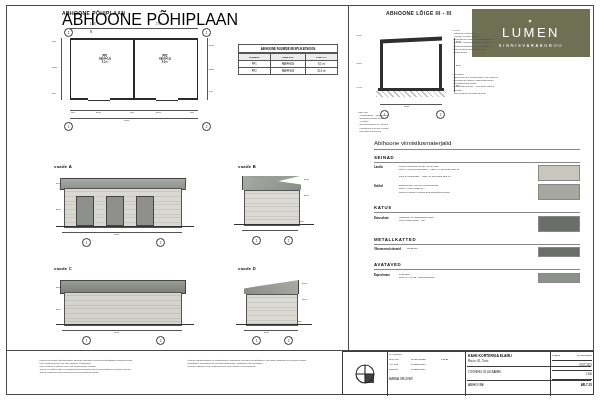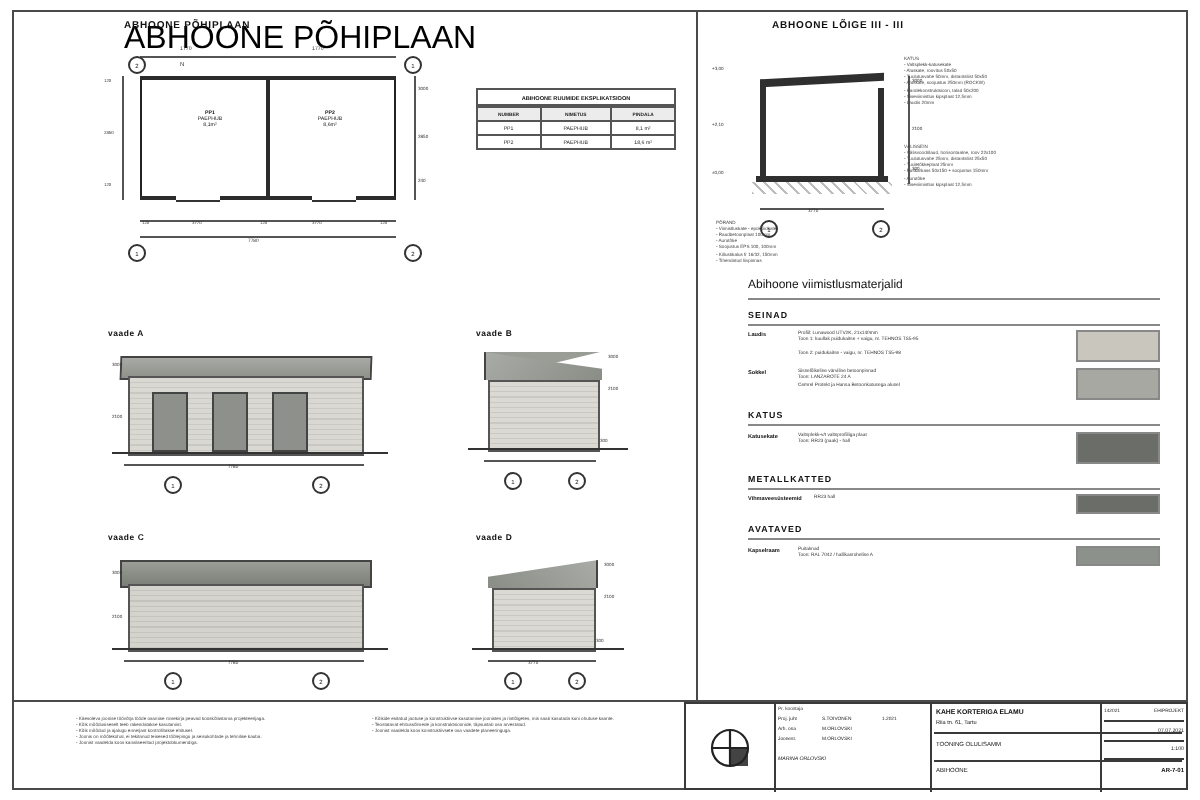--- a/index.html
+++ b/index.html
@@ -62,20 +62,25 @@
 </style>
 </head>
 <body>
 
 <div id="sheet">
   <div class="frame"></div>
 
   <div class="vline" style="left:348px;top:5px;width:1px;height:345px;"></div>
   <div class="hline" style="left:6px;top:350px;width:588px;height:1px;"></div>
 
+  <div class="logo">
+    <div class="mark">◆</div>
+    <div class="name">LUMEN</div>
+    <div class="sub">KINNISVARABÜROO</div>
+  </div>
 
   <div class="blk" style="left:62px;top:11px;">ABHOONE PÕHIPLAAN</div>
   <div class="blk hdr" style="left:62px;top:10px;">ABHOONE PÕHIPLAAN</div>
 
   <div class="blk" style="left:52px;top:22px;width:180px;height:110px;">
 
     <div class="wall" style="left:18px;top:16px;width:128px;height:62px;border-width:1.4px;"></div>
 
     <div class="wallthick" style="left:81px;top:16px;width:1.6px;height:62px;"></div>
 

